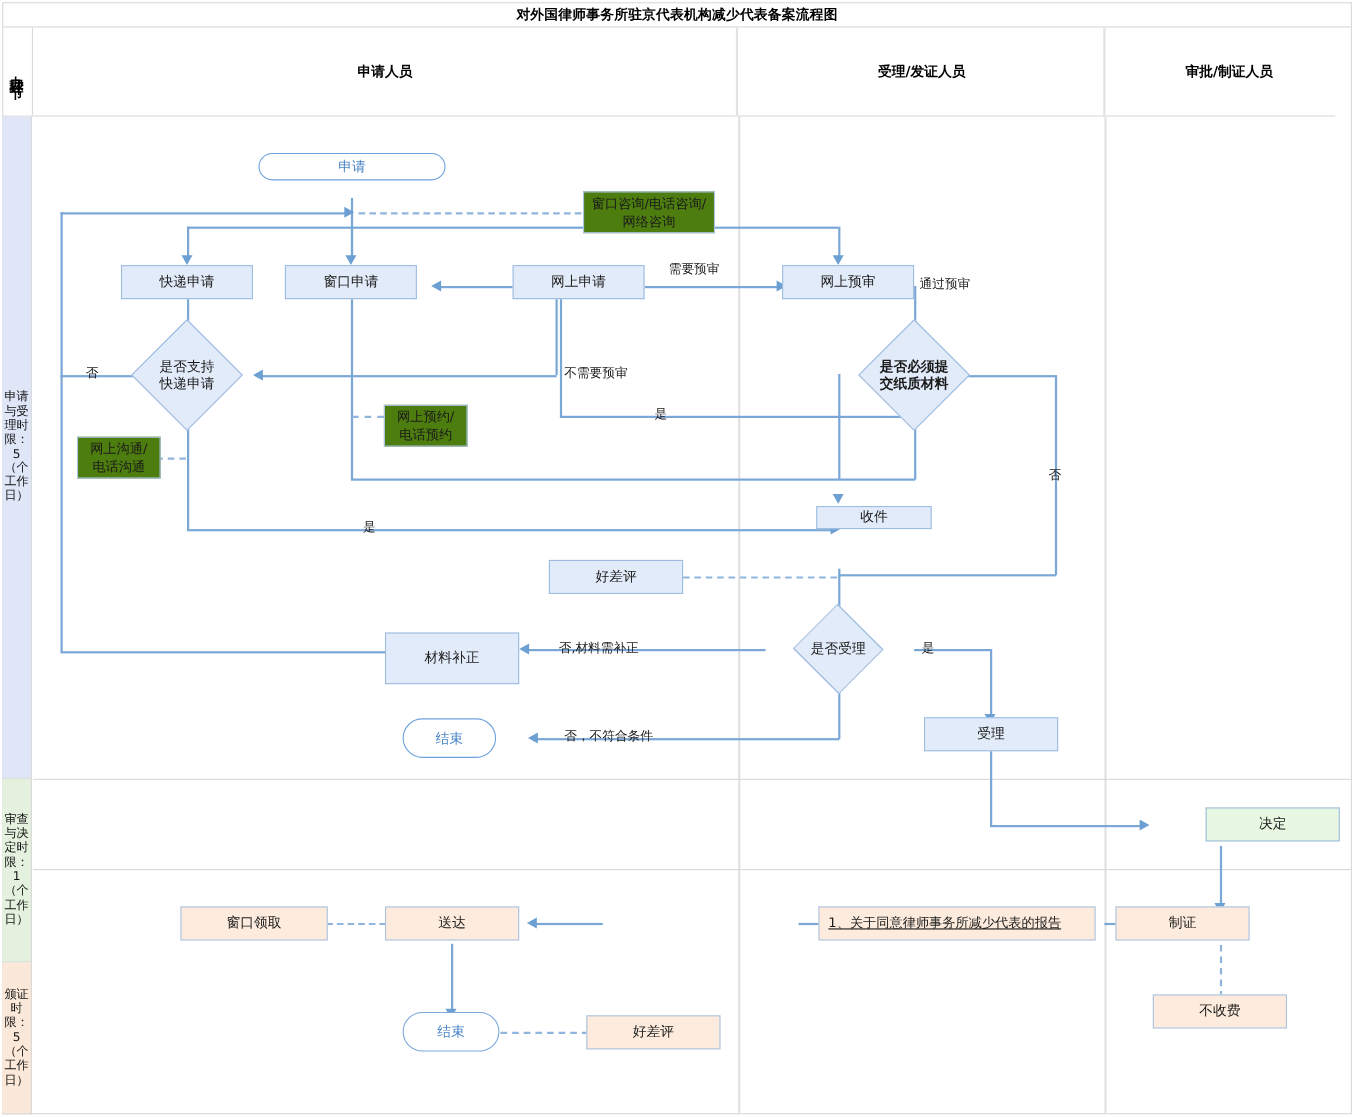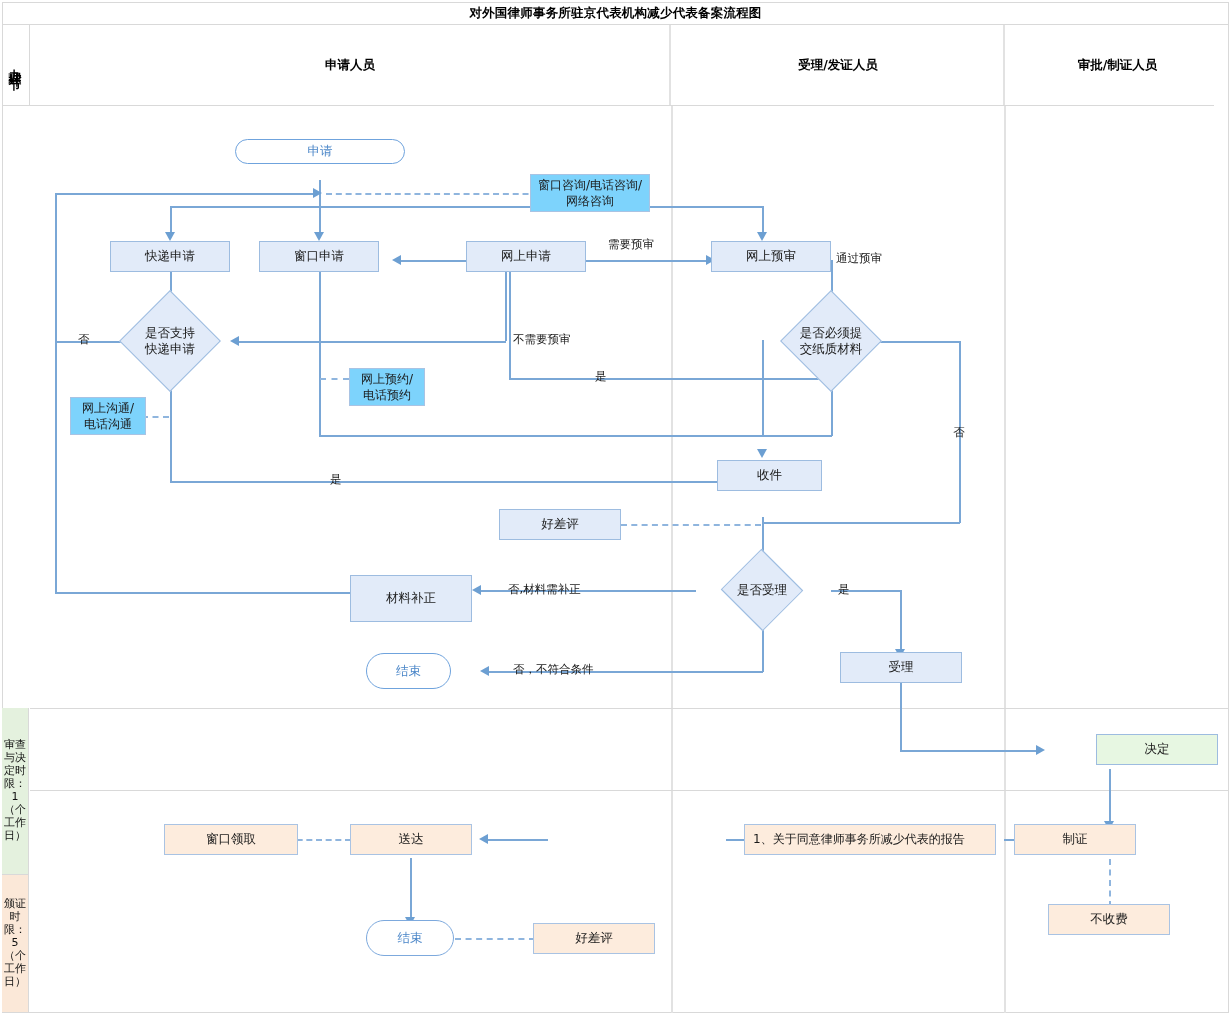--- a/index.html
+++ b/index.html
@@ -93,23 +93,23 @@
   .rect-peach { background: #fdecdd; border: 1px solid #a9c3e3; }
   .rect-green { background: #e7f7e2; border: 1px solid #9dbce0; margin-left: 48px; }
   .term {
     background: #ffffff; border: 1px solid #6fa3dd;
     border-radius: 24px; color: #4a86c8;
   }
   .term-peach {
     background: #ffffff; border: 1px solid #7da9dd;
     border-radius: 24px; color: #4a86c8;
   }
-  .note { background: #7dd3fc; border: 1px solid #a9c3e3; font-size: 12px; }
+  .note { background: #4d7c0f; border: 1px solid #a9c3e3; font-size: 12px; }
   .doc { background: #fdecdd; border: 1px solid #a9c3e3; font-size: 12px;
-         justify-content: flex-start; padding-left: 8px; }
+         justify-content: flex-start; padding-left: 8px; text-decoration: underline; }
 
   
   .diamond { position: absolute; z-index: 5; }
   .diamond .dshape {
     position: absolute; left: 0; top: 0; width: 100%; height: 100%;
     background: #e2ebf9; border: 1px solid #9dbce0;
     transform: rotate(45deg);
   }
   .diamond .dtext {
     position: absolute; left: -22px; top: 0; width: calc(100% + 44px); height: 100%;
@@ -155,20 +155,21 @@
   <div class="title-bar">对外国律师事务所驻京代表机构减少代表备案流程图</div>
 
   <div class="hdr-row">
     <div class="hdr-cell hdr-stage">办理环节</div>
     <div class="hdr-cell hdr-c1">申请人员</div>
     <div class="hdr-cell hdr-c3">审批/制证人员</div>
     <div class="hdr-cell hdr-c2">受理/发证人员</div>
   </div>
 
   <div class="stage-col">
+    <div class="stage-cell stage-1">申请与受理时限：5（个工作日）</div>
     <div class="stage-cell stage-2">审查与决定时限：1（个工作日）</div>
     <div class="stage-cell stage-3">颁证时限：5（个工作日）</div>
   </div>
 
   <div class="canvas">
 
     <div class="vdiv vdiv-1"></div>
     <div class="vdiv vdiv-2"></div>
     <div class="hdiv hdiv-1"></div>
     <div class="hdiv hdiv-2"></div>
@@ -290,31 +291,31 @@
     <div class="node rect" style="left:681px; top:135px; width:120px; height:31px;">网上预审</div>
 
     <div class="diamond" style="left:104px; top:199px; width:72px; height:72px;">
       <div class="dshape"></div>
       <div class="dtext" style="white-space:pre-line;">是否支持
 快递申请</div>
     </div>
 
     <div class="diamond" style="left:765px; top:199px; width:72px; height:72px;">
       <div class="dshape"></div>
-      <div class="dtext" style="white-space:pre-line;">是否必须提
+      <div class="dtext" style="white-space:pre-line;font-weight:bold;">是否必须提
 交纸质材料</div>
     </div>
 
     <div class="node note" style="left:319px; top:262px; width:76px; height:38px; white-space:pre-line;">网上预约/
 电话预约</div>
 
     <div class="node note" style="left:40px; top:291px; width:76px; height:38px; white-space:pre-line;">网上沟通/
 电话沟通</div>
 
-    <div class="node rect" style="left:687px; top:354px; width:105px; height:31px;">收件</div>
+    <div class="node rect" style="left:712px; top:354px; width:105px; height:21px;">收件</div>
 
     <div class="node rect" style="left:469px; top:403px; width:122px; height:31px;">好差评</div>
 
     <div class="diamond" style="left:696px; top:460px; width:72px; height:48px;">
       <div class="dshape" style="transform:rotate(45deg) scale(0.82,1.2);"></div>
       <div class="dtext">是否受理</div>
     </div>
 
     <div class="node rect" style="left:320px; top:469px; width:122px; height:47px;">材料补正</div>
 

